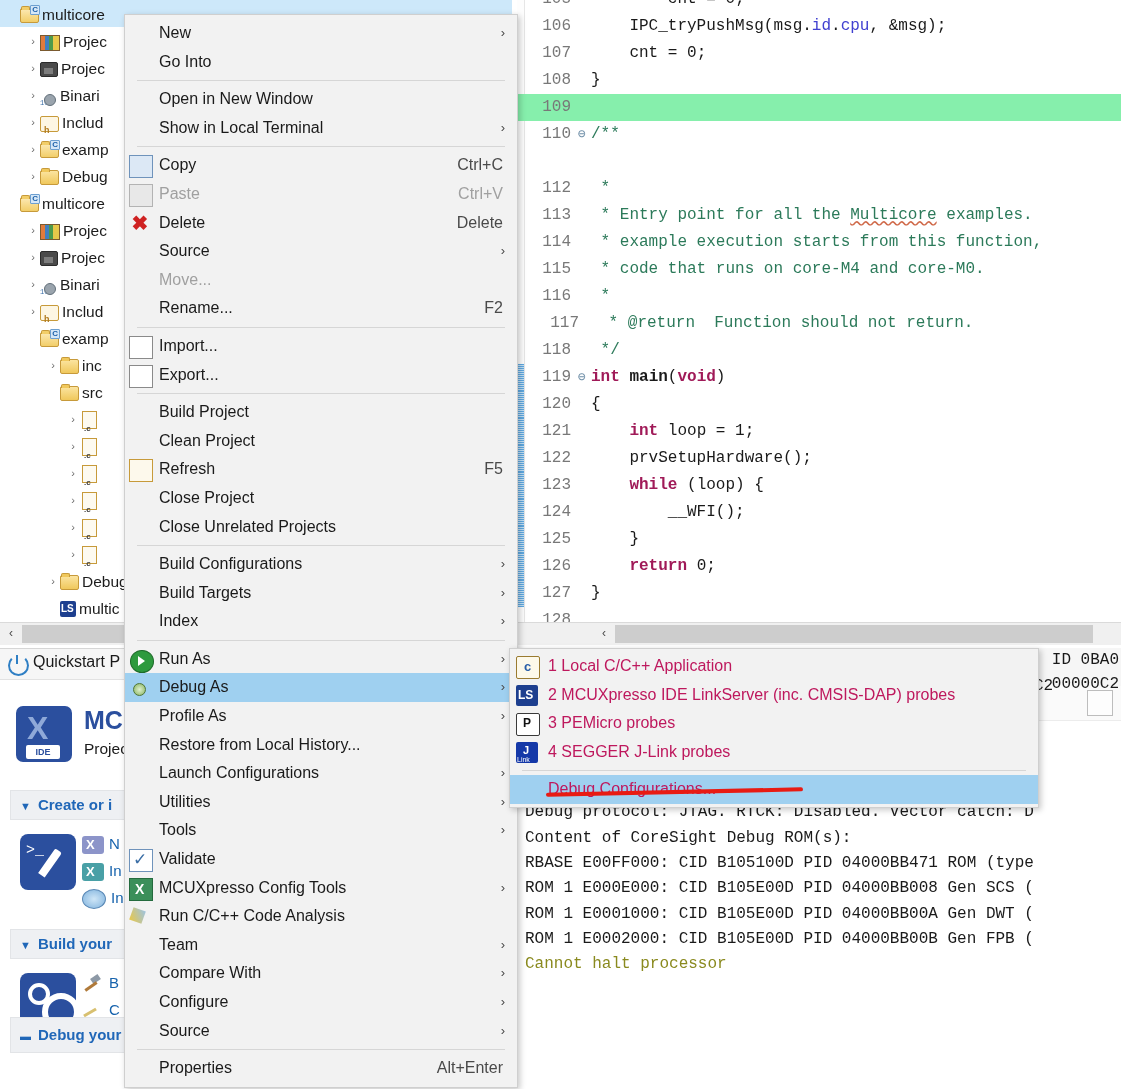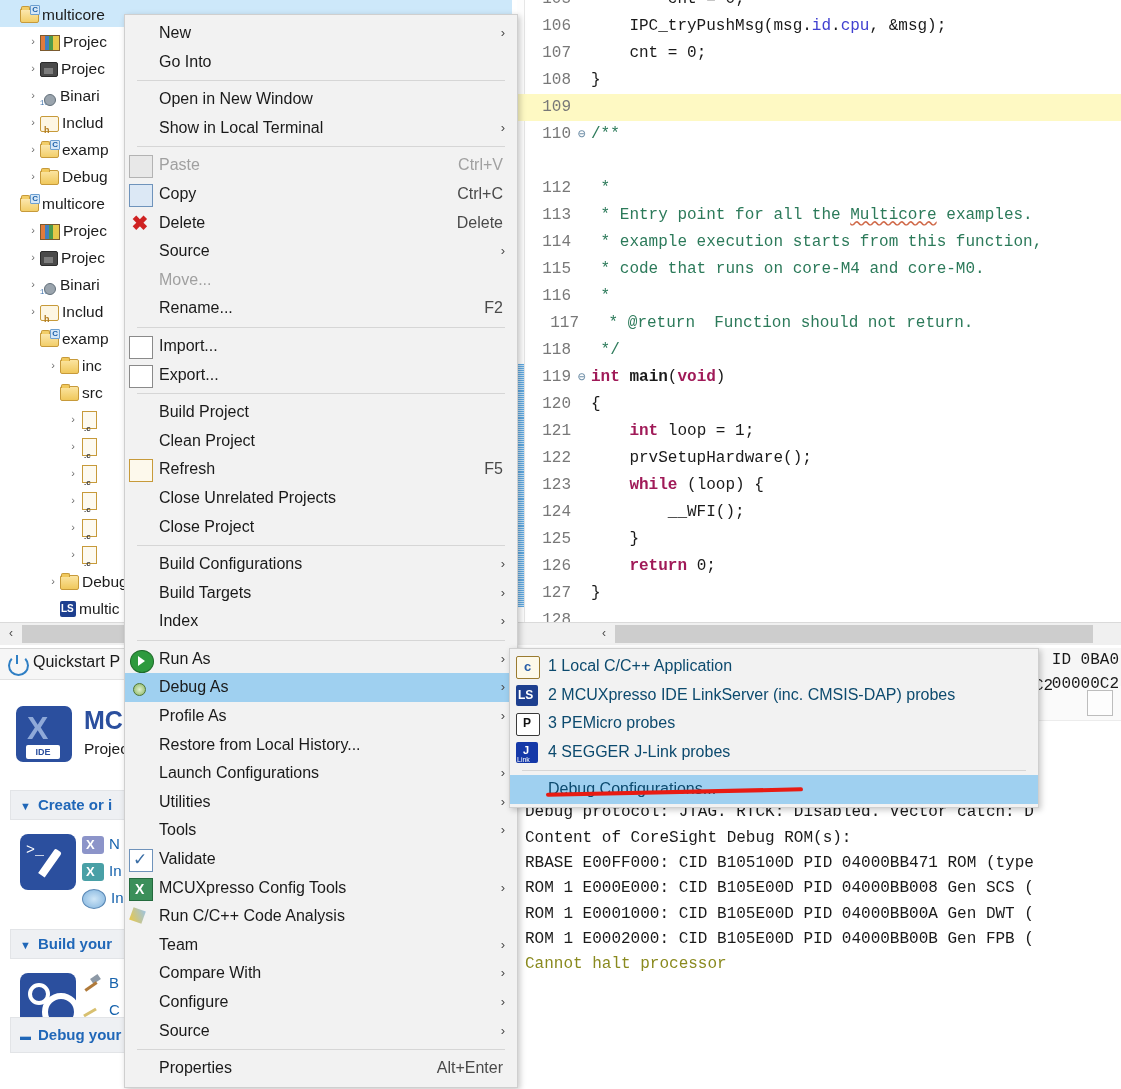--- a/index.html
+++ b/index.html
@@ -136,21 +136,21 @@
 
   
   #editor{
     position:absolute;left:517px;top:0;width:604px;height:622px;background:#ffffff;overflow:hidden;
     font-family:"Liberation Mono","DejaVu Sans Mono",monospace;font-size:16px;
   }
   #edit-marker{position:absolute;left:0;top:0;width:7px;height:622px;background:#fdfdfd;border-right:1px solid #e6e6e6;}
   .marker-hl{position:absolute;left:0;width:7px;background:repeating-linear-gradient(
       0deg,#5fa8e0 0px,#5fa8e0 1px,#c3e0f5 1px,#c3e0f5 2px);}
   .code-line{position:relative;height:27px;line-height:27px;white-space:pre;}
-  .code-line.hl{background:#fef9c3;}
+  .code-line.hl{background:#86efac;}
   .ln{position:absolute;left:8px;width:46px;text-align:right;color:#787878;font-size:16px;}
   .fold{position:absolute;left:58px;width:14px;text-align:center;color:#6f8fa8;font-size:13px;}
   .src{position:absolute;left:74px;color:#1a1a1a;}
   .kw{color:#a01a58;font-weight:bold;}
   .cm{color:#2c7a5a;}
   .fn{color:#1a1a1a;}
   .fld{color:#4040d0;}
   .num{color:#1a1a1a;}
   .spell{text-decoration:underline wavy #d06a4a;text-decoration-skip-ink:none;}
   #ed-hscroll{position:absolute;left:517px;top:622px;width:604px;height:22px;background:#f0f0f0;border-top:1px solid #dadada;}
@@ -209,21 +209,21 @@
   .mi-cfgtools:after{content:"X";position:absolute;left:5px;top:0;color:#fff;font-weight:bold;font-size:14px;line-height:21px;}
   .mi-analysis{width:20px;height:19px;}
   .mi-analysis:after{content:"";position:absolute;left:2px;top:3px;width:13px;height:13px;
      background:linear-gradient(45deg,#e8c84a,#9ec3e0);transform:rotate(20deg);}
 
   
   #submenu{
     position:absolute;left:509px;top:648px;width:528px;
     background:#f2f2f2;border:1px solid #cfcfcf;
     box-shadow:2px 2px 6px rgba(0,0,0,.22);
-    font-size:16px;color:#0c4a6e;padding:3px 0 3px 0;
+    font-size:16px;color:#be185d;padding:3px 0 3px 0;
   }
   .srow{position:relative;height:28.6px;line-height:28.6px;white-space:nowrap;}
   .srow .slabel{position:absolute;left:38px;}
   .srow .sicon{position:absolute;left:6px;top:4px;width:22px;height:21px;border-radius:2px;}
   .srow.hl{background:#9fd0f0;}
   .si-c{background:#fdf9ea;border:1px solid #9a7b30;}
   .si-c:after{content:"c";position:absolute;left:7px;top:0;font-size:13px;color:#2a5fa8;font-weight:bold;line-height:19px;}
   .si-ls{background:#1d3f8f;}
   .si-ls:after{content:"LS";position:absolute;left:2px;top:0;font-size:12px;color:#fff;font-weight:bold;line-height:21px;}
   .si-pe{background:#fff;border:1px solid #3a3a3a;}
@@ -382,31 +382,31 @@
     </div>
     <div class="msep"></div>
     <div class="mrow">
       <span class="mlabel">Open in New Window</span>
     </div>
     <div class="mrow">
       <span class="mlabel">Show in Local Terminal</span>
       <span class="marrow">›</span>
     </div>
     <div class="msep"></div>
+    <div class="mrow">
+      <span class="micon mi-copy"></span>
+      <span class="mlabel">Copy</span>
+      <span class="maccel">Ctrl+C</span>
+    </div>
     <div class="mrow dis">
       <span class="micon mi-paste"></span>
       <span class="mlabel">Paste</span>
       <span class="maccel">Ctrl+V</span>
     </div>
     <div class="mrow">
-      <span class="micon mi-copy"></span>
-      <span class="mlabel">Copy</span>
-      <span class="maccel">Ctrl+C</span>
-    </div>
-    <div class="mrow">
       <span class="micon mi-delete">✖</span>
       <span class="mlabel">Delete</span>
       <span class="maccel">Delete</span>
     </div>
     <div class="mrow">
       <span class="mlabel">Source</span>
       <span class="marrow">›</span>
     </div>
     <div class="mrow dis">
       <span class="mlabel">Move...</span>
@@ -430,24 +430,24 @@
     </div>
     <div class="mrow">
       <span class="mlabel">Clean Project</span>
     </div>
     <div class="mrow">
       <span class="micon mi-refresh"></span>
       <span class="mlabel">Refresh</span>
       <span class="maccel">F5</span>
     </div>
     <div class="mrow">
+      <span class="mlabel">Close Project</span>
+    </div>
+    <div class="mrow">
       <span class="mlabel">Close Unrelated Projects</span>
-    </div>
-    <div class="mrow">
-      <span class="mlabel">Close Project</span>
     </div>
     <div class="msep"></div>
     <div class="mrow">
       <span class="mlabel">Build Configurations</span>
       <span class="marrow">›</span>
     </div>
     <div class="mrow">
       <span class="mlabel">Build Targets</span>
       <span class="marrow">›</span>
     </div>

